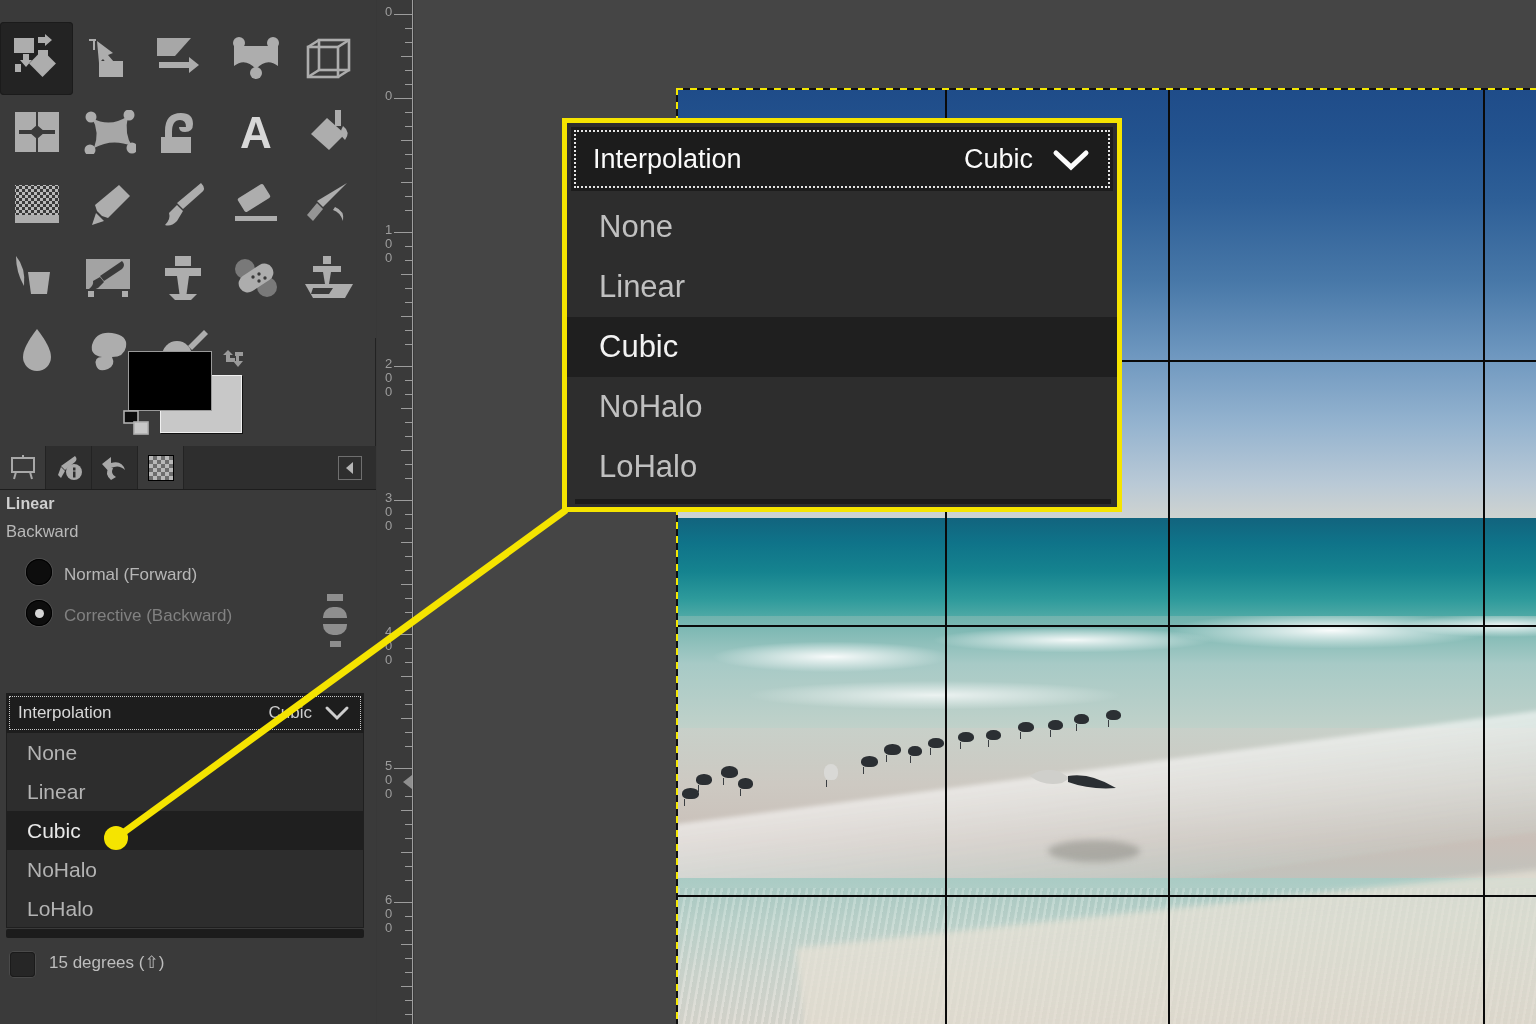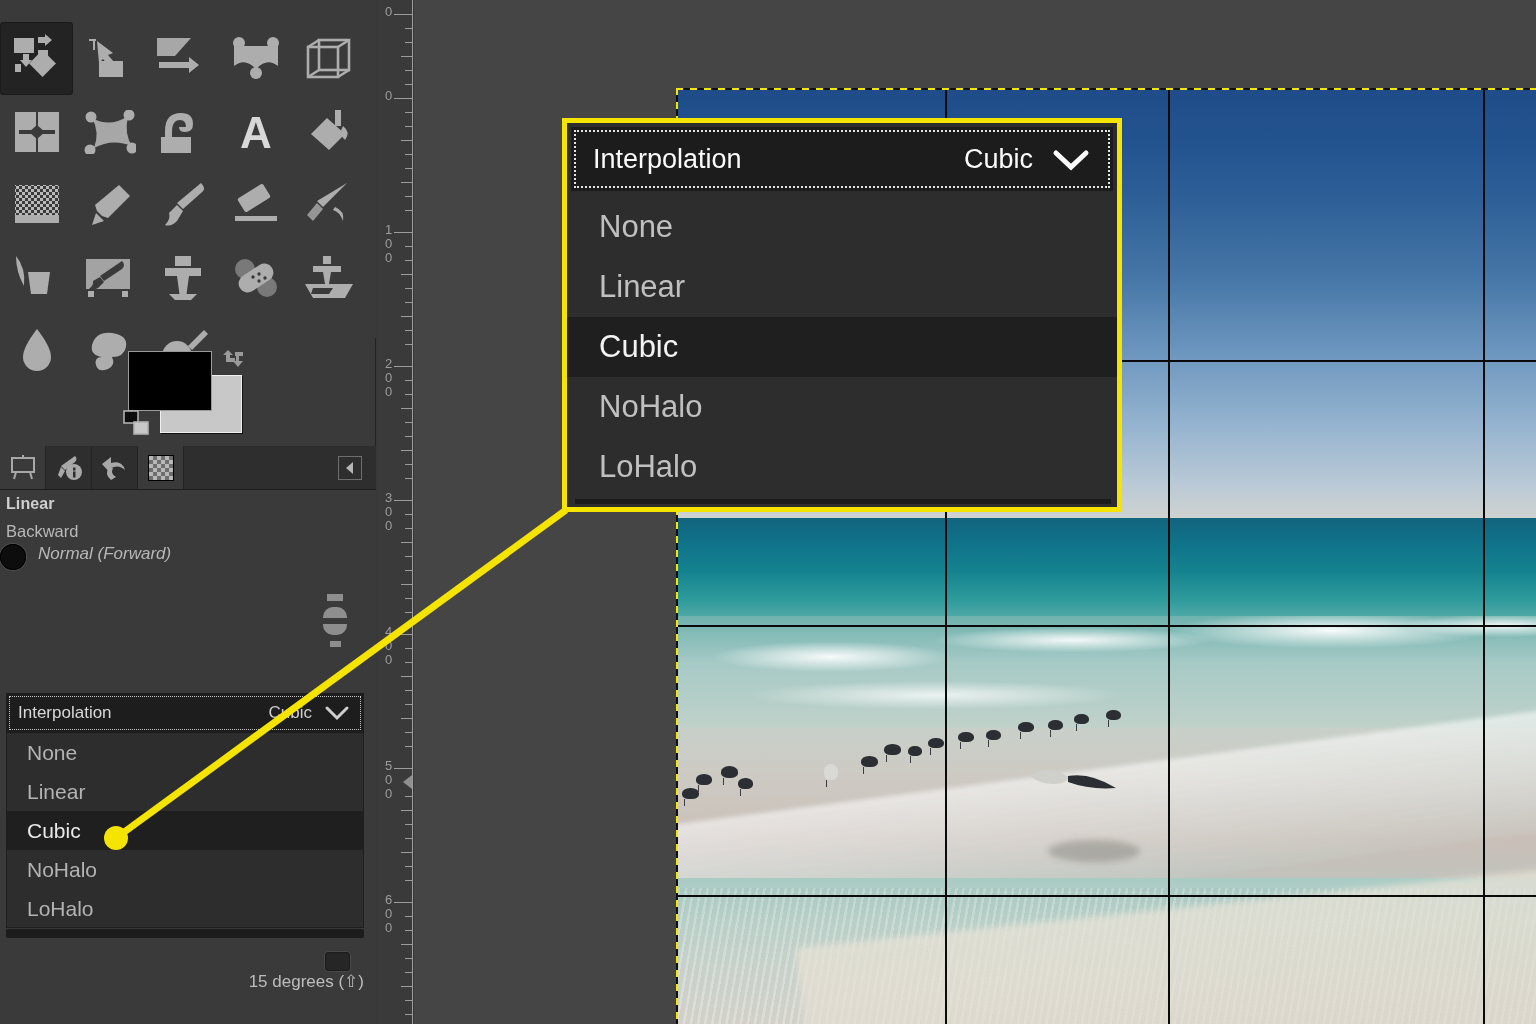--- a/index.html
+++ b/index.html
@@ -113,21 +113,21 @@
     width: 48px; height: 44px; margin-left: 4px;
     display: flex; align-items: center; justify-content: center;
     border-radius: 5px;
   }
   .seg-btn.on { background: #232323; box-shadow: inset 0 0 0 1px #1a1a1a; }
 
   #direction-head {
     color: #b9b9b9; font-size: 16.5px; padding: 3px 0 3px 6px;
   }
   .radio-row {
-    display: flex; align-items: flex-start; height: 41px;  font-style: italic;
+    display: flex; align-items: flex-end; height: 41px; padding-left: 26px;
   }
   .radio {
     width: 26px; height: 26px; border-radius: 50%;
     background: #0d0d0d; box-shadow: inset 0 0 0 1px #000, 0 0 0 1px #4e4e4e;
     margin-right: 12px;
     display: flex; align-items: center; justify-content: center;
   }
   .radio .dot {
     width: 9px; height: 9px; border-radius: 50%; background: #d6d6d6;
   }
@@ -163,21 +163,21 @@
   }
   .interp-item.sel { background: #1f1f1f; color: #e8e8e8; }
 
   #list-handle {
     position: absolute; left: 6px; top: 439px; width: 358px; height: 9px;
     background: #1c1c1c; border-radius: 2px;
   }
 
   #degrees-row {
     position: absolute; left: 6px; top: 462px; width: 358px; height: 40px;
-    display: flex; align-items: flex-end; flex-direction: column;
+    display: flex; align-items: flex-start;
   }
   #degrees-row .cb {
     width: 25px; height: 25px; background: #262626;
     border-radius: 4px; box-shadow: inset 0 0 0 1px #1b1b1b, 0 0 0 1px #4a4a4a;
     margin: 0 14px 0 4px;
   }
   #degrees-row .txt { color: #bdbdbd; font-size: 17px; }
 
   
   #ruler-v {
@@ -621,20 +621,26 @@
 
     <div id="tool-options">
       <div id="tool-title">Linear</div>
 
 
       <div id="direction-head">Backward</div>
 
       <div class="radio-row">
         <span class="radio"></span>
         <span class="radio-label">Normal (Forward)</span>
+      </div>
+      <div class="radio-row inactive">
+        <span class="radio">
+            <span class="dot"></span>
+          </span>
+        <span class="radio-label">Corrective (Backward)</span>
       </div>
 
       <div id="dir-illus">
         <div style="width:16px;height:7px;"></div>
         <div style="width:24px;height:11px;border-radius:10px 10px 0 0;"></div>
         <div style="width:24px;height:11px;border-radius:0 0 10px 10px;"></div>
         <div style="width:11px;height:6px;"></div>
       </div>
 
       <div id="interp-combo">

